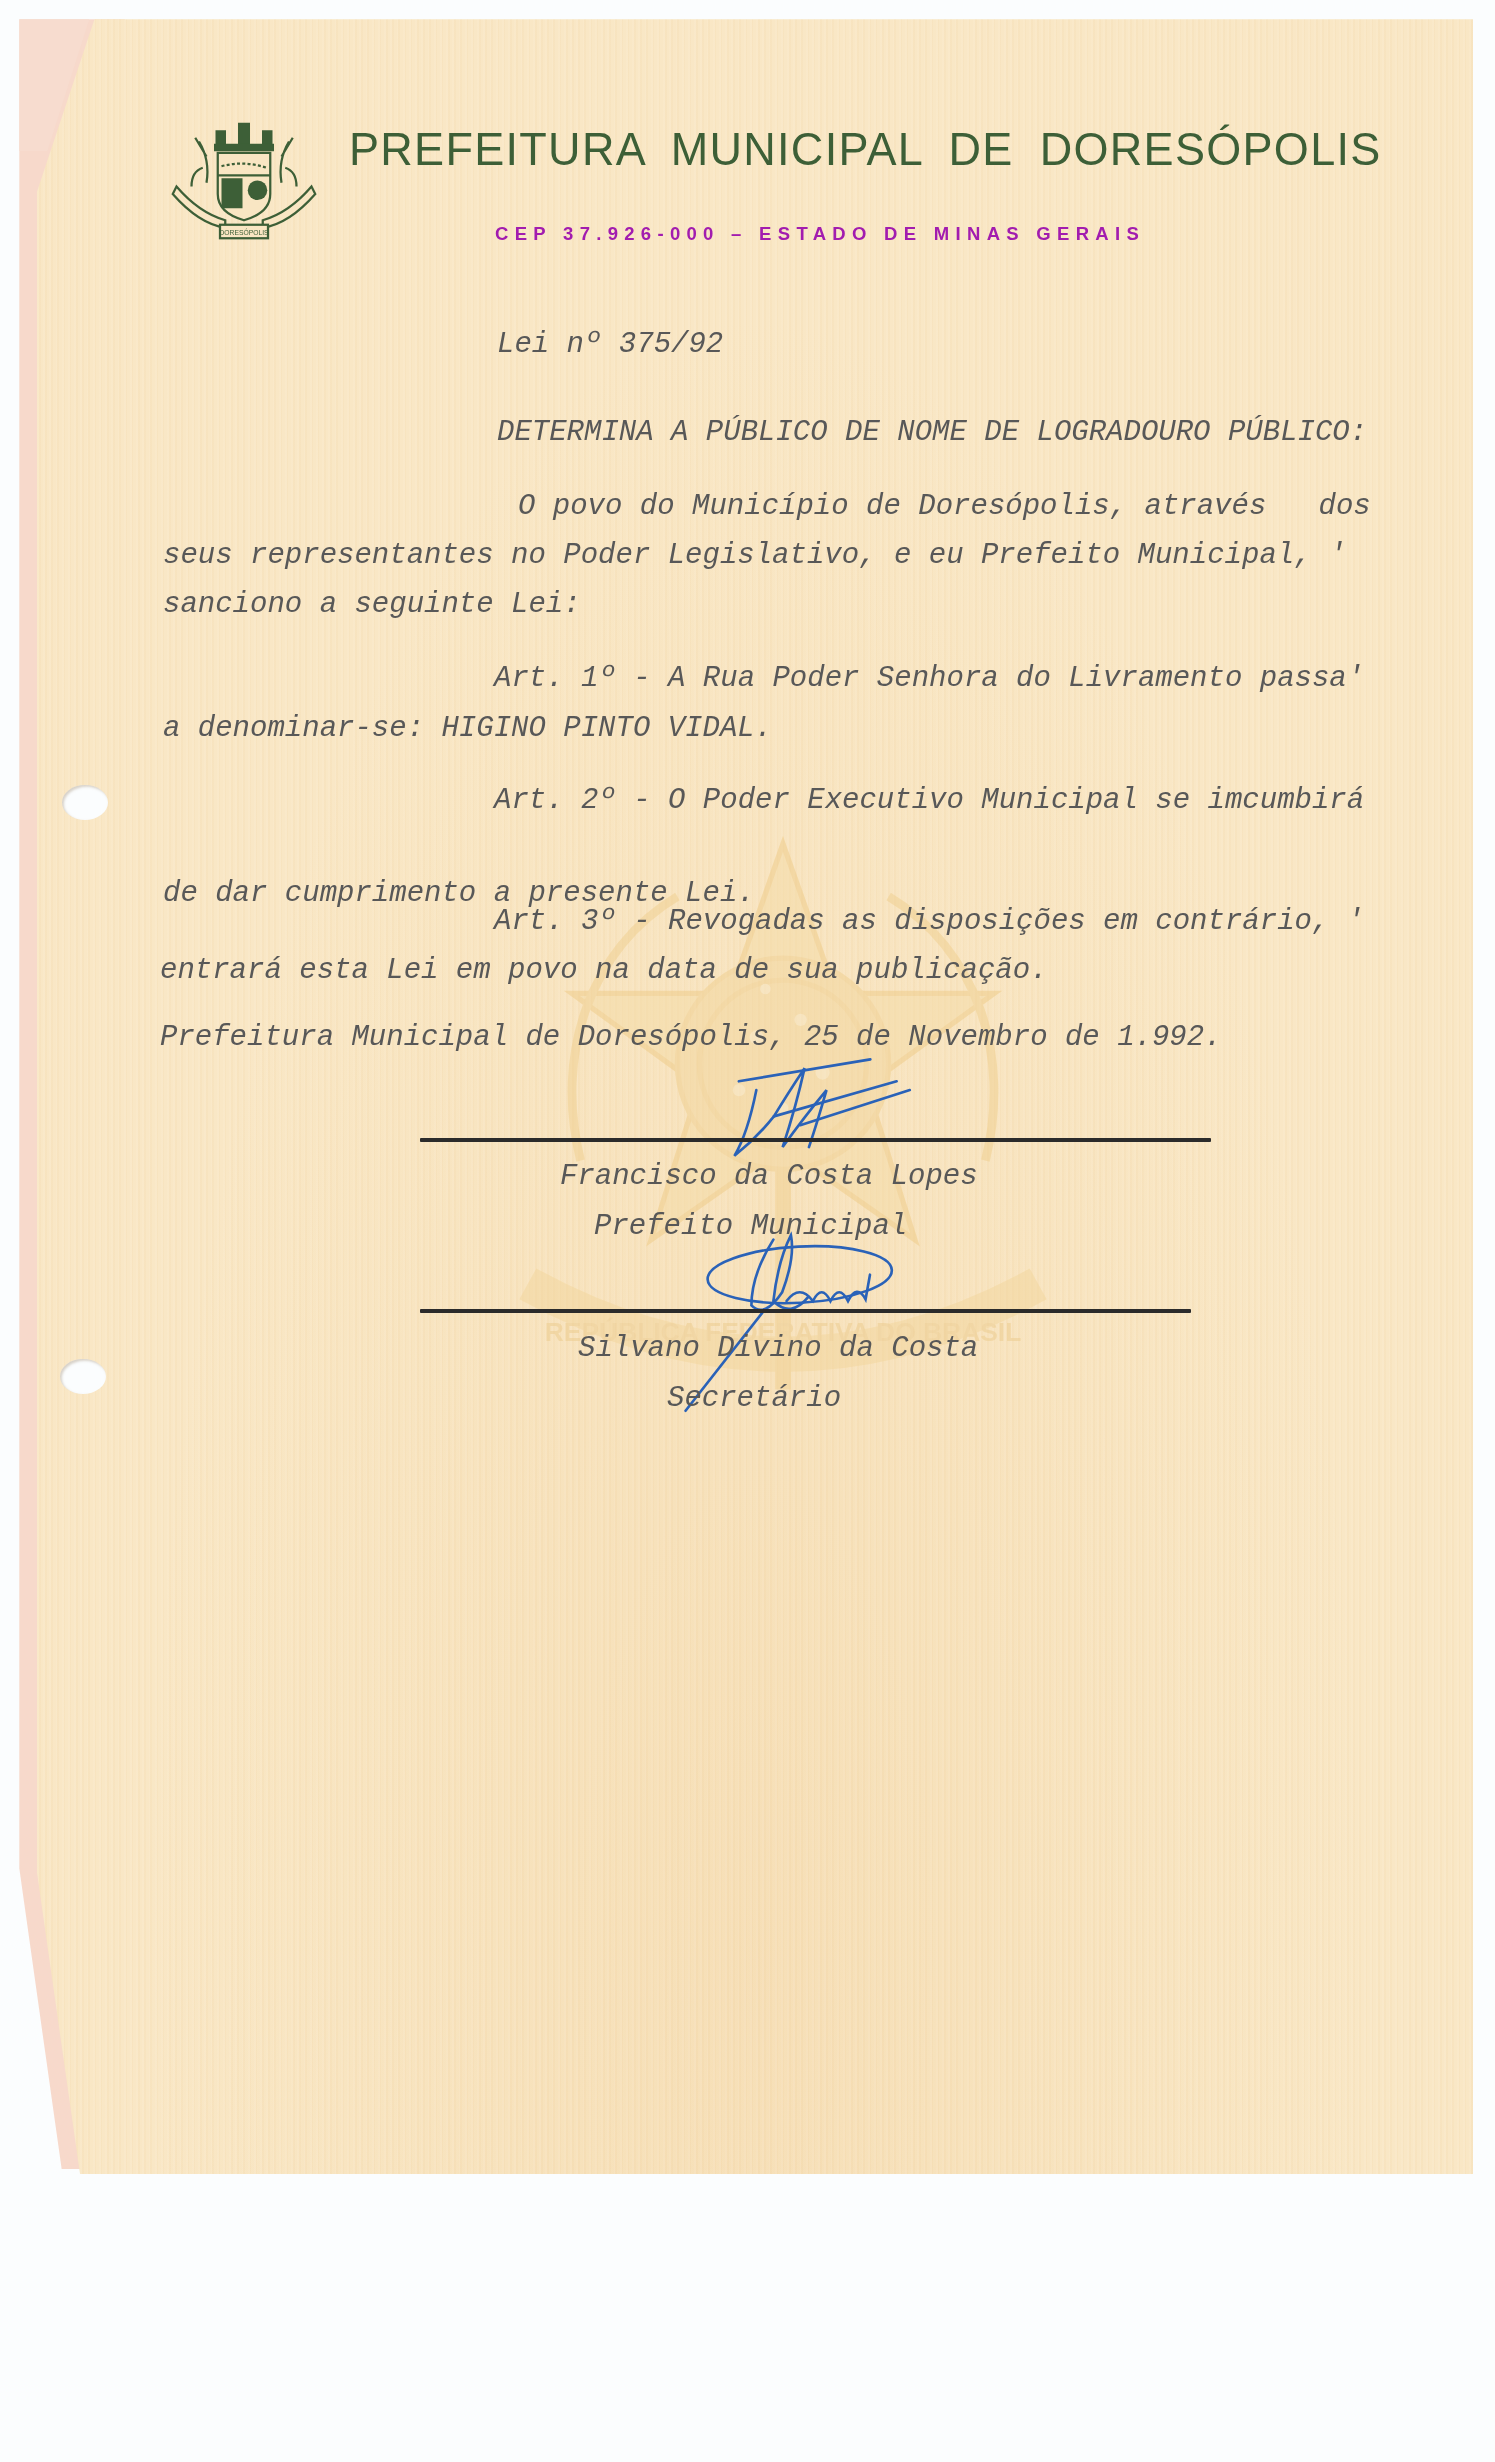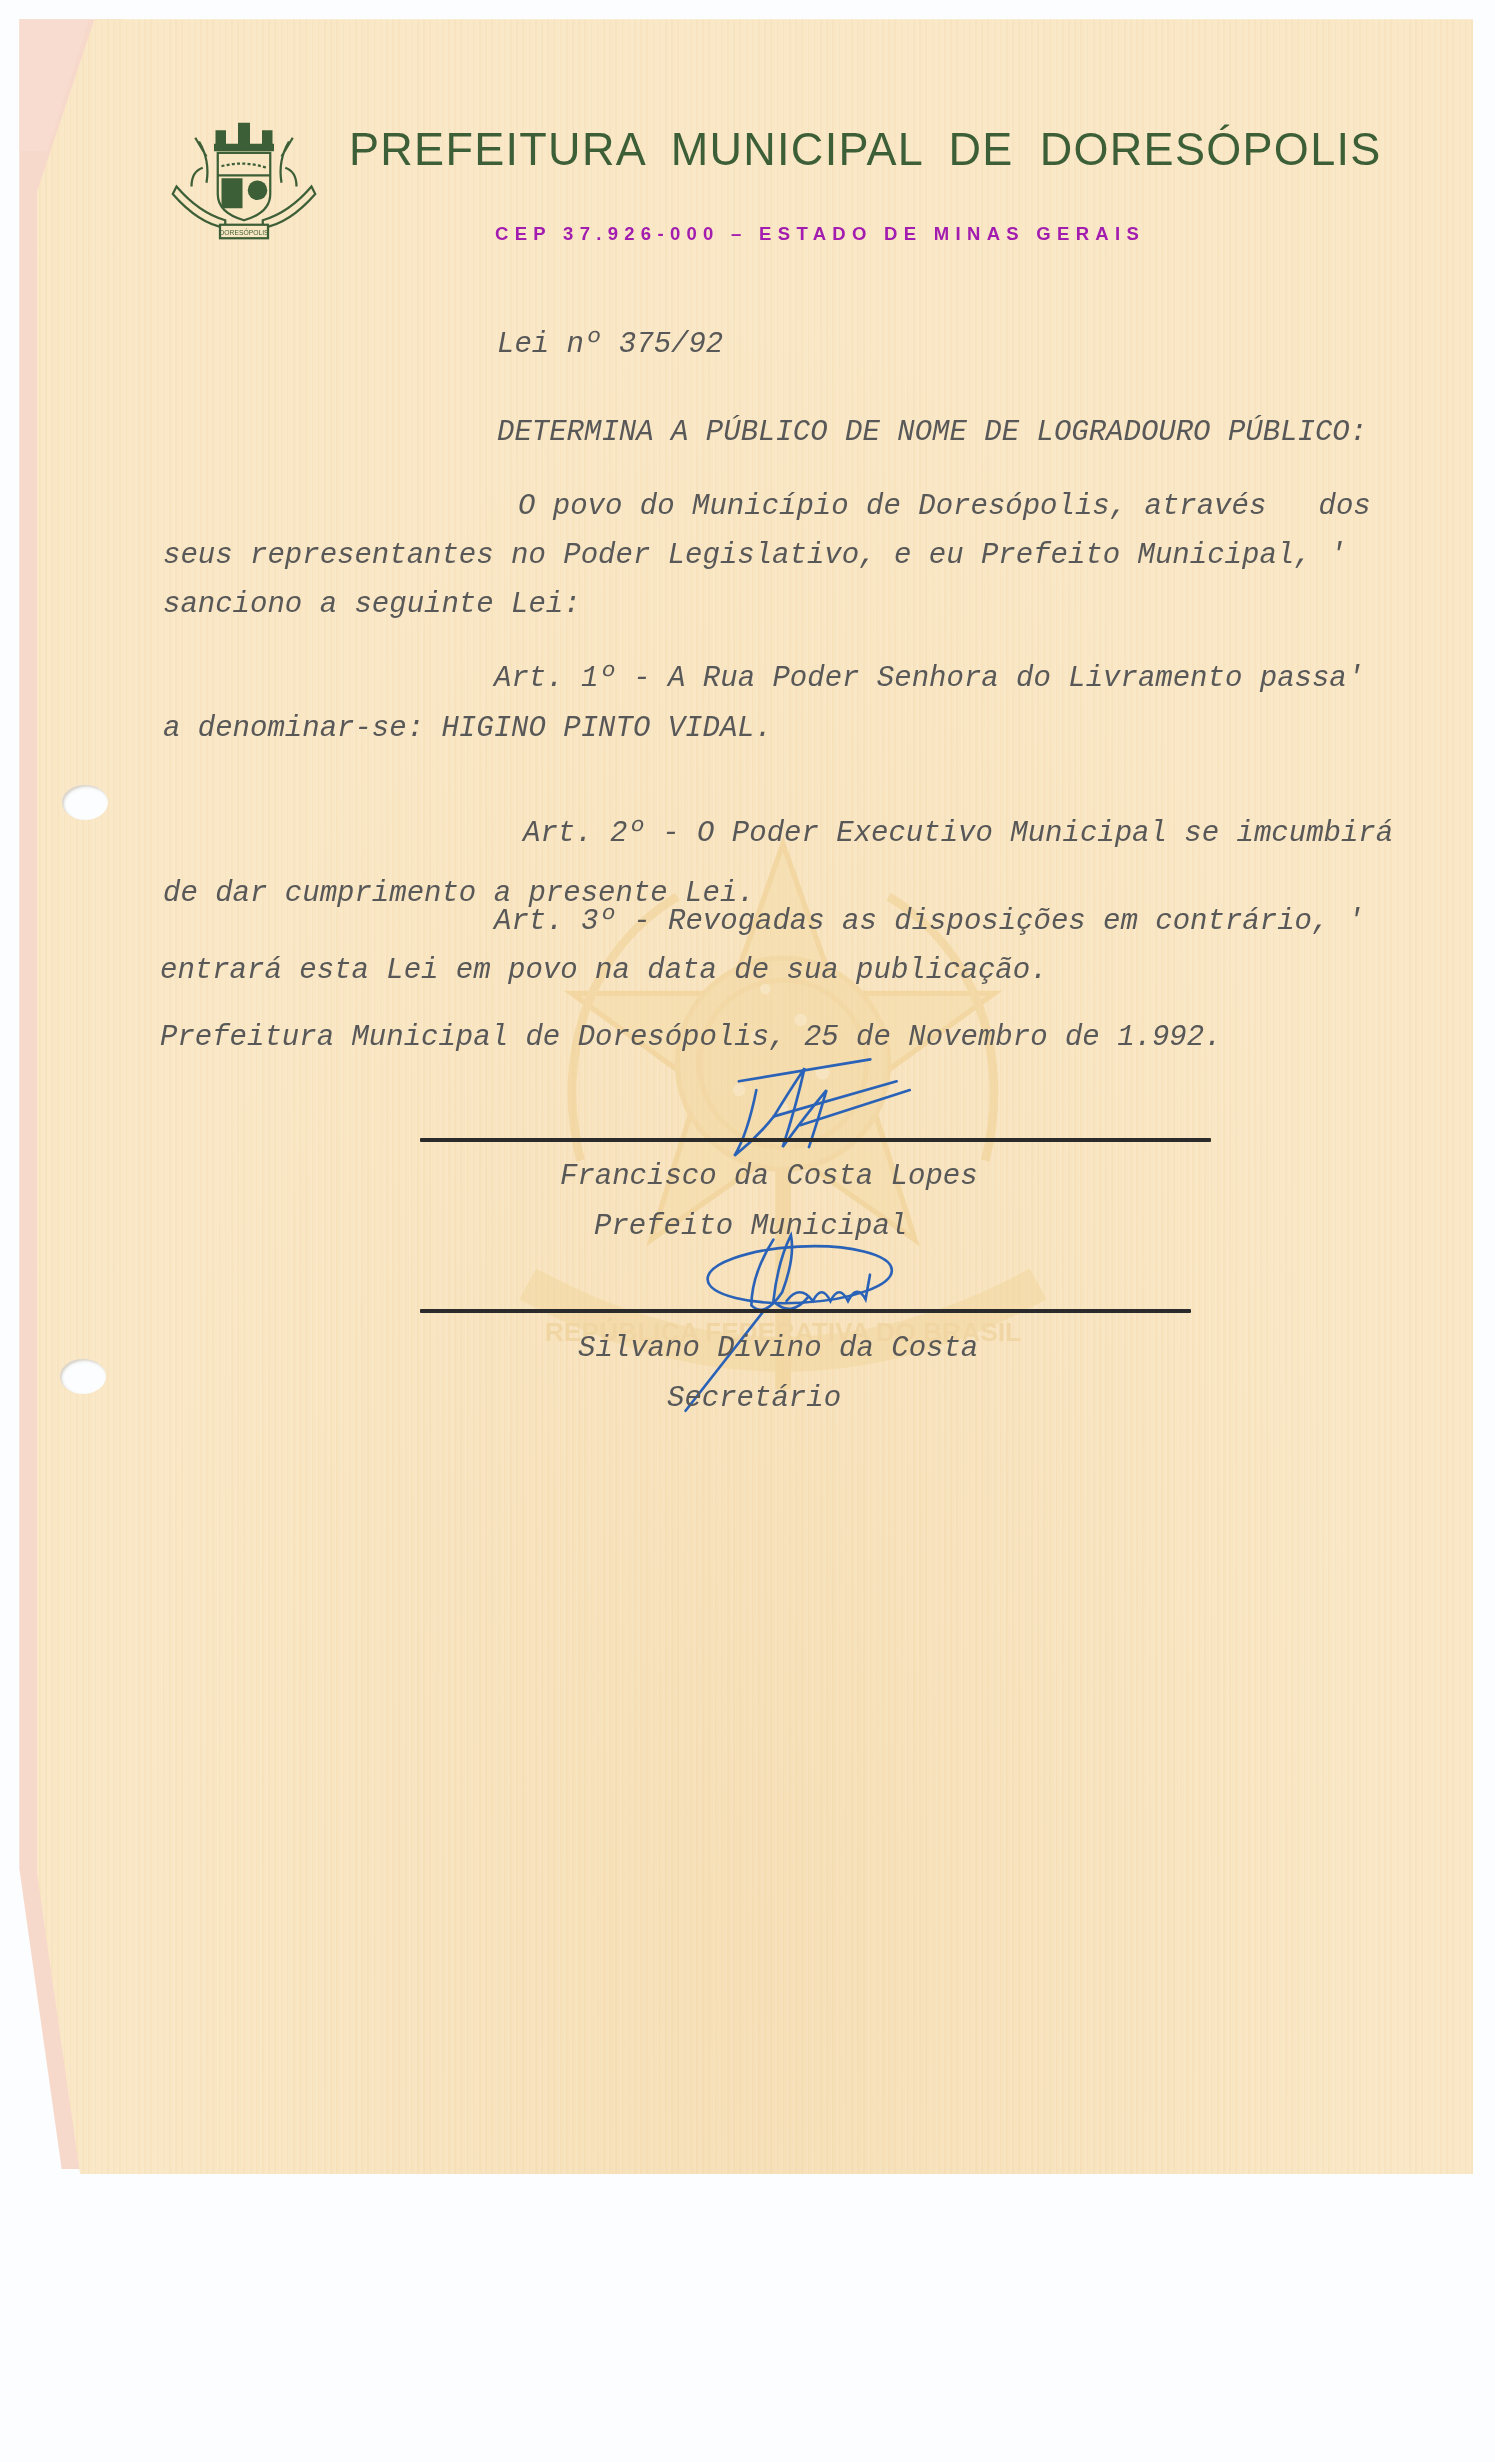--- a/index.html
+++ b/index.html
@@ -110,21 +110,21 @@
 <div class="typed" style="left:497px; top:327px;">Lei nº 375/92</div>
 <div class="typed" style="left:497px; top:415px;">DETERMINA A PÚBLICO DE NOME DE LOGRADOURO PÚBLICO:</div>
 
 <div class="typed" style="left:497px; top:489px;margin-left:21px;">O povo do Município de Doresópolis, através   dos</div>
 <div class="typed" style="left:163px; top:538px;">seus representantes no Poder Legislativo, e eu Prefeito Municipal, '</div>
 <div class="typed" style="left:163px; top:587px;">sanciono a seguinte Lei:</div>
 
 <div class="typed" style="left:494px; top:661px;">Art. 1º - A Rua Poder Senhora do Livramento passa'</div>
 <div class="typed" style="left:163px; top:711px;">a denominar-se: HIGINO PINTO VIDAL.</div>
 
-<div class="typed" style="left:494px; top:816px;margin-left:29px;">Art. 2º - O Poder Executivo Municipal se imcumbirá</div>
+<div class="typed" style="left:494px; top:783px;">Art. 2º - O Poder Executivo Municipal se imcumbirá</div>
 <div class="typed" style="left:163px; top:849px;margin-top:27px;">de dar cumprimento a presente Lei.</div>
 
 <div class="typed" style="left:494px; top:904px;">Art. 3º - Revogadas as disposições em contrário, '</div>
 <div class="typed" style="left:160px; top:953px;">entrará esta Lei em povo na data de sua publicação.</div>
 
 <div class="typed" style="left:160px; top:1020px;">Prefeitura Municipal de Doresópolis, 25 de Novembro de 1.992.</div>
 
 <svg class="signature" style="left:721px; top:1055px;" width="211" height="114" viewBox="0 0 240 130">
   <g fill="none" stroke="#2a62b8" stroke-width="3" stroke-linecap="round">
     <path d="M20,30 L170,5"></path>

